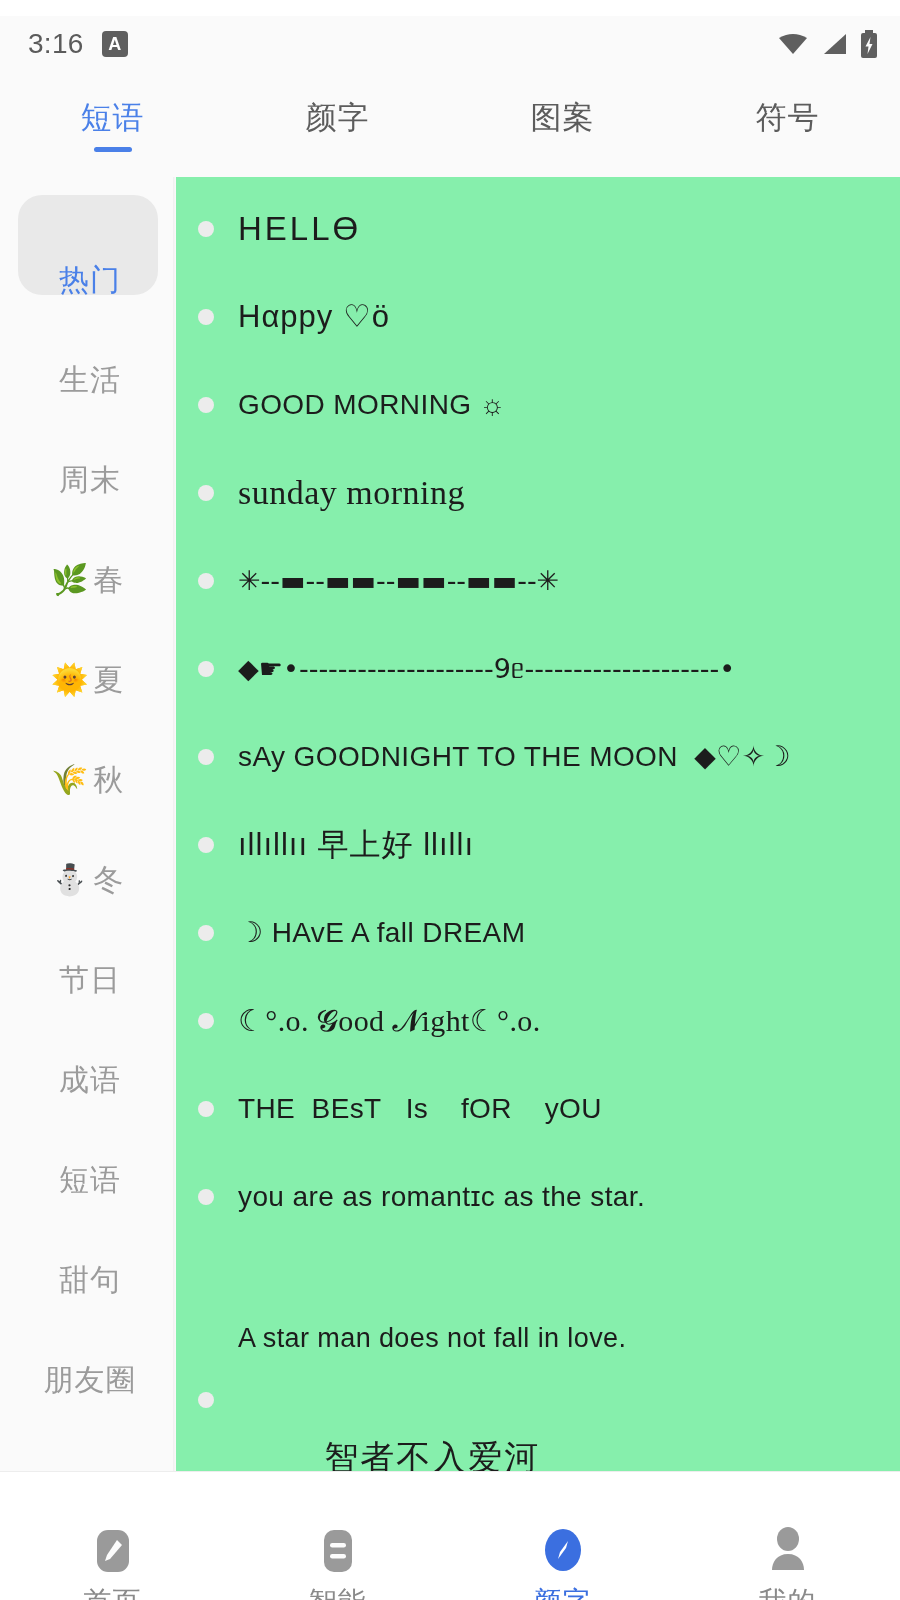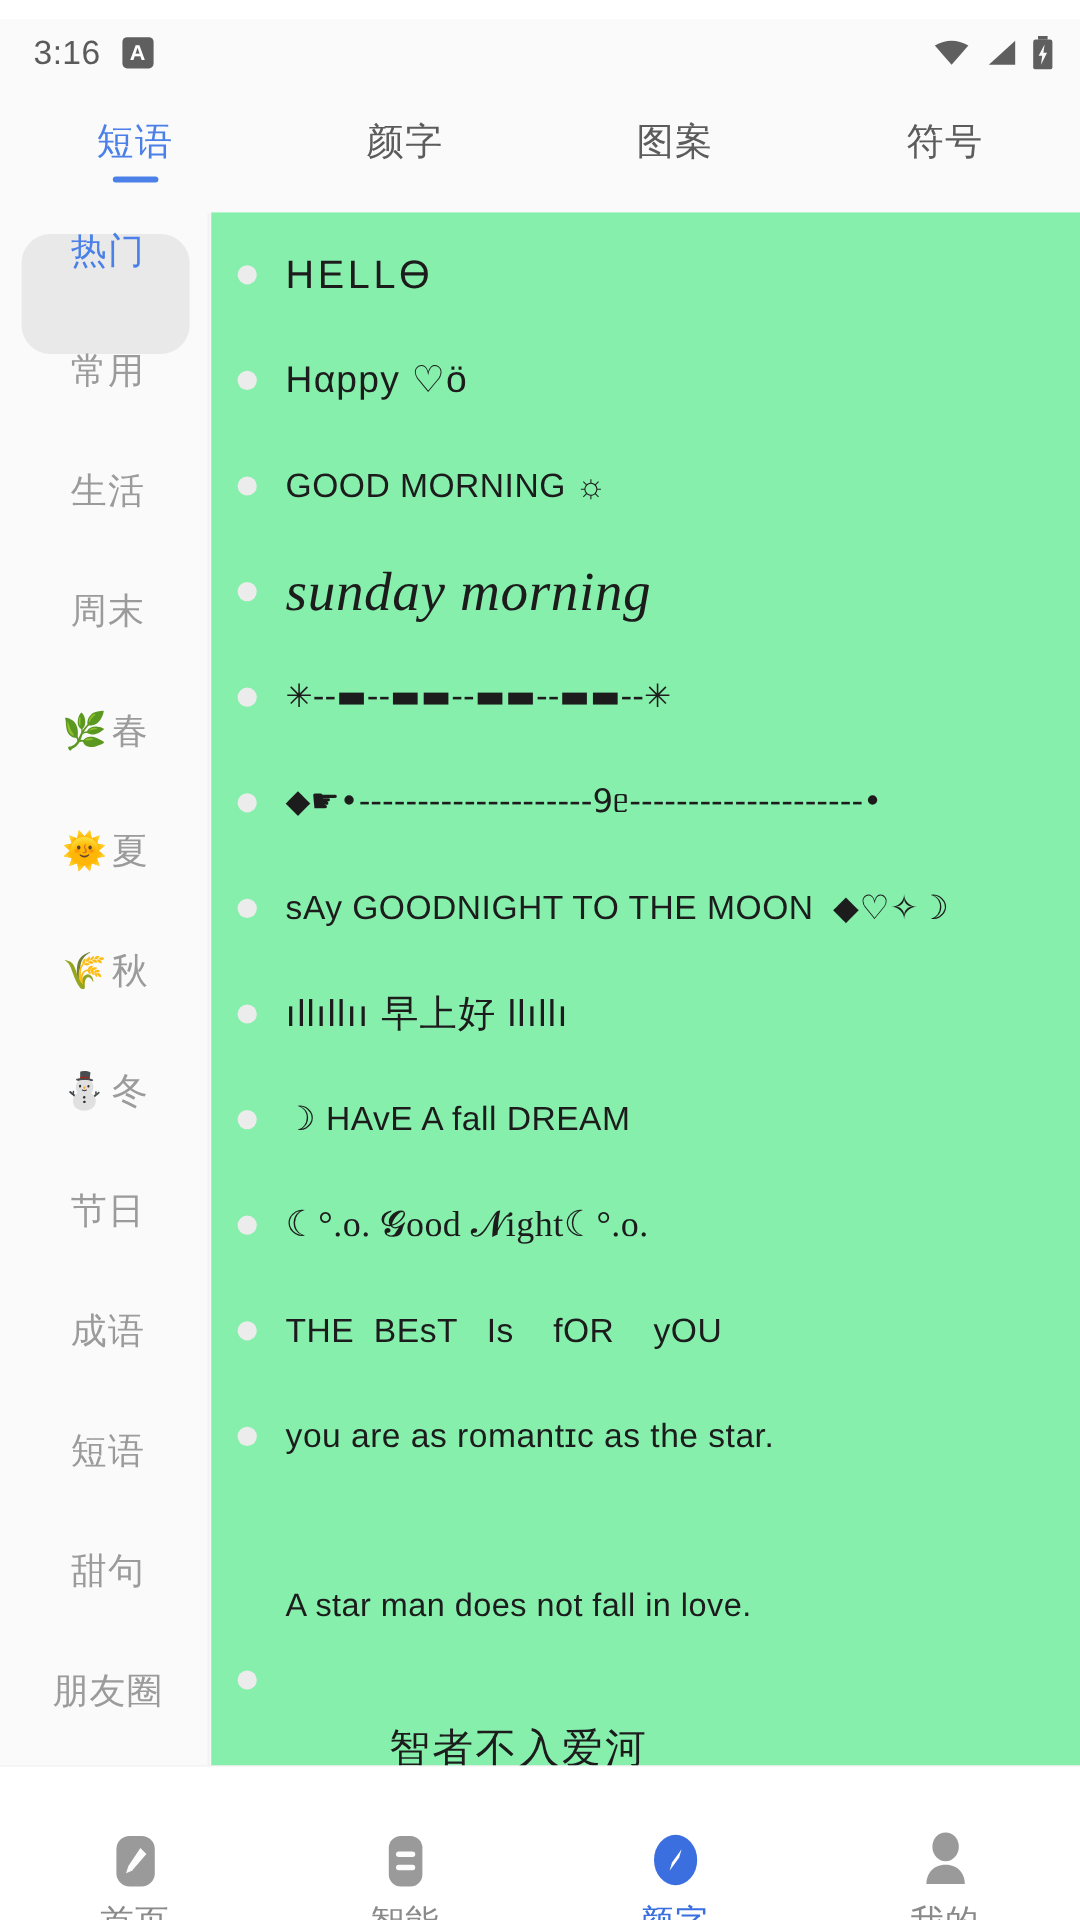--- a/index.html
+++ b/index.html
@@ -94,21 +94,21 @@
     content: "";
     position: absolute;
     top: 0; right: 0; bottom: 0;
     width: 3px;
     background: linear-gradient(to right, rgba(0,0,0,0.045), rgba(0,0,0,0));
   }
   .side-item {
     height: 100px;
     margin: 0 18px;
     display: flex;
-    align-items: flex-start;
+    align-items: flex-end;
     justify-content: center;
     gap: 4px;
     border-radius: 24px;
     cursor: pointer;
   }
   .side-item.active { background: #e9e9e9; }
   .side-label {
     font-size: 30px;
     color: #9b9b9b;
     letter-spacing: 1px;
@@ -149,22 +149,21 @@
     color: #1c1c1c;
     line-height: 1.34;
     white-space: pre;
     letter-spacing: 0.4px;
     font-family: "Liberation Sans", "DejaVu Sans", sans-serif;
   }
   .ptext.big  { font-size: 33px; letter-spacing: 3px; }
   .ptext.mid  { font-size: 31px; letter-spacing: 1px; }
   .ptext.serif-italic {
     font-family: "Liberation Serif", "DejaVu Serif", serif;
-    font-style: italic;
-    font-size: 46px;
+    font-size: 34px;
     letter-spacing: 0.5px;
   }
   .ptext.script {
     font-family: Liberation Serif, serif;
     font-size: 30px;
   }
   .ptext.deco {
     font-family: "DejaVu Sans", sans-serif;
     font-size: 27px;
     letter-spacing: 0px;
@@ -242,24 +241,20 @@
 
   <div class="body-row">
 
     <div class="sidebar">
       <div class="side-item active">
         <span class="side-emoji"></span>
         <span class="side-label">热门</span>
       </div>
       <div class="side-item">
         <span class="side-emoji"></span>
-        <span class="side-label">常用</span>
-      </div>
-      <div class="side-item">
-        <span class="side-emoji"></span>
         <span class="side-label">生活</span>
       </div>
       <div class="side-item">
         <span class="side-emoji"></span>
         <span class="side-label">周末</span>
       </div>
       <div class="side-item">
         <span class="side-emoji">🌿</span>
         <span class="side-label">春</span>
       </div>

